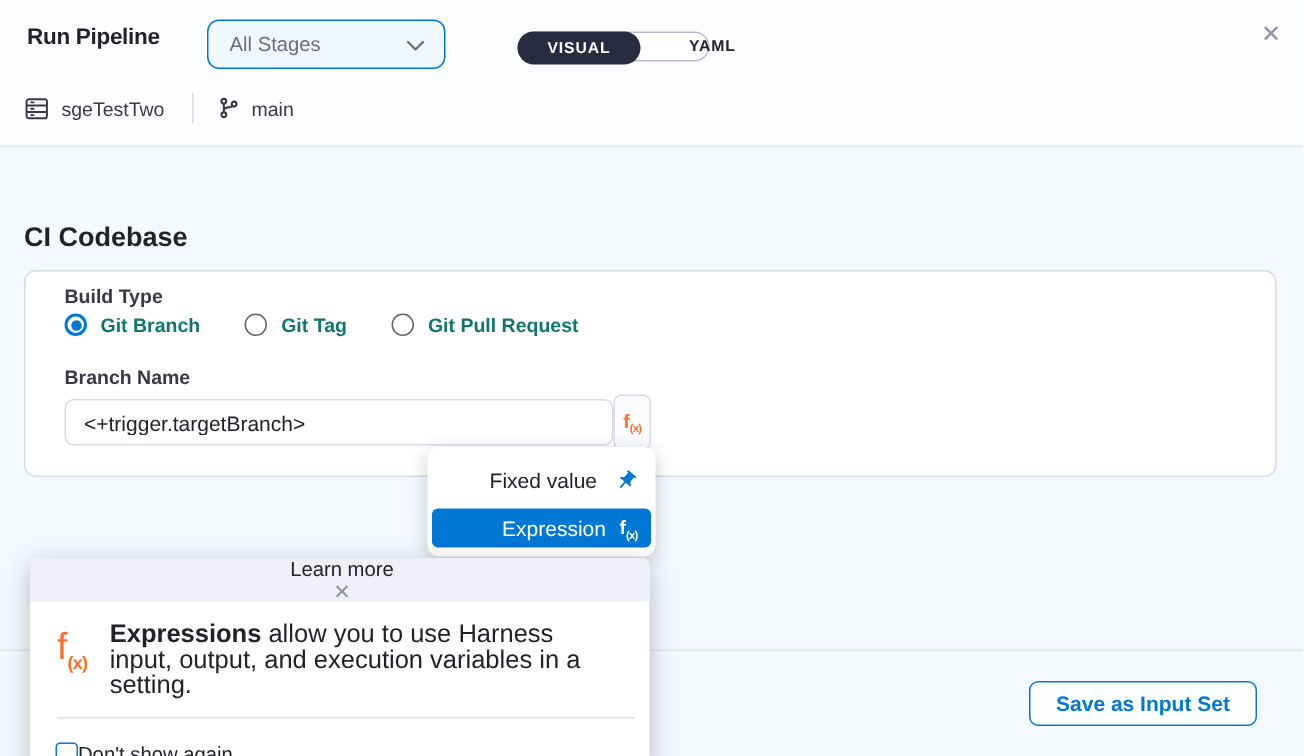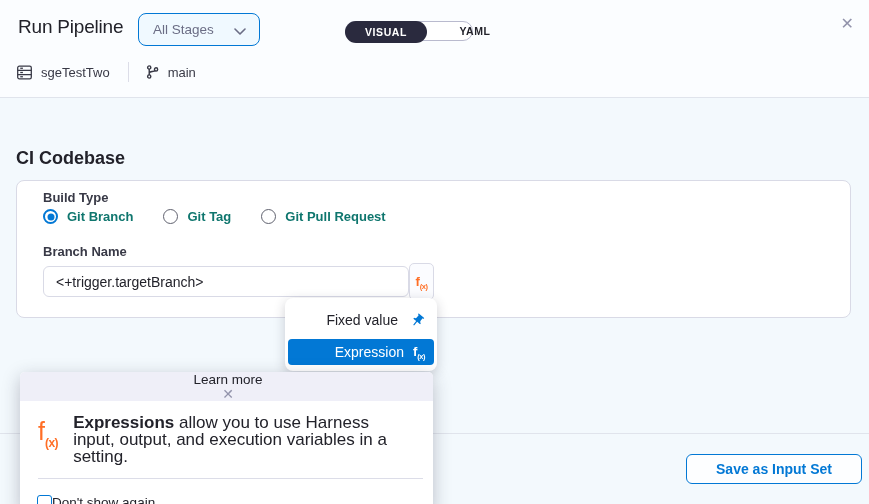--- a/index.html
+++ b/index.html
@@ -2,22 +2,22 @@
 <html><head>
 <meta charset="utf-8">
 <style>
   * { margin:0; padding:0; box-sizing:border-box; }
   html,body { width:869px; height:504px; }
   body { font-family:"Liberation Sans","DejaVu Sans",sans-serif; }
   .app { position:relative; width:869px; height:504px; background:#f3f9fd; overflow:hidden; }
 
   
   .header { position:absolute; left:0; top:0; width:869px; height:98px; background:#fbfdff; border-bottom:1px solid #e0e4ec; }
-  .page-title { position:absolute; left:18px; top:16px; font-size:19px; font-weight:400; color:#22222a; letter-spacing:-0.2px; }
-  .stage-select { position:absolute; left:138px; top:13px; width:122px; height:33px; background:#f0f9ff; border:1px solid #0278d5; border-radius:8px; display:flex; align-items:center; justify-content:space-between; padding:0 13px 0 14px; cursor:pointer; }
+  .page-title { position:absolute; left:18px; top:16px; font-size:15px; font-weight:700; color:#22222a; letter-spacing:-0.2px; }
+  .stage-select { position:absolute; left:138px; top:13px; width:159px; height:33px; background:#f0f9ff; border:1px solid #0278d5; border-radius:8px; display:flex; align-items:center; justify-content:space-between; padding:0 13px 0 14px; cursor:pointer; }
   .stage-select .val { font-size:13.5px; color:#6b6d85; }
   .view-toggle { position:absolute; left:345px; top:21px; width:128px; height:20px; background:#ffffff; border:1px solid #b9bace; border-radius:11px; cursor:pointer; }
   .visual-pill { position:absolute; left:-1px; top:-1px; width:82px; height:22px; background:#2a2a3e; border-radius:11px; color:#fff; font-size:10.5px; font-weight:700; letter-spacing:0.6px; display:flex; align-items:center; justify-content:center; }
   .yaml-seg { position:absolute; left:81px; right:0; top:0; bottom:0; display:flex; align-items:center; justify-content:center; font-size:10.5px; font-weight:700; letter-spacing:0.6px; color:#22222a;margin-left:48px; }
   .modal-close { position:absolute; right:15px; top:16px; font-size:16px; color:#9293ab; cursor:pointer; line-height:1; }
 
   .context-row { position:absolute; left:16px; top:61px; height:22px; display:flex; align-items:center; font-size:13px; color:#383946; }
   .context-row .ico { display:flex; align-items:center; margin-right:8px; }
   .vdiv { width:1px; height:20px; background:#dcdde8; margin:0 16px 0 18px; }
 
@@ -58,21 +58,21 @@
   .popup-body .fx.large { margin-top:5px; }
   .popup-text { font-size:17px; line-height:17px; color:#22222a; width:334px; }
   .popup-text b { font-weight:700; }
   .popup-divider { height:1px; background:#dcdde8; margin:13px 10px 0 18px; }
   .dont-show-row { display:flex; align-items:center; margin:16px 0 0 17px; }
   .checkbox { width:15px; height:15px; background:#fff; border:1.5px solid #0278d5; border-radius:3px; cursor:pointer; }
   .dont-show-label { font-size:13.5px; color:#22222a; }
 
   
   .footer-divider { position:absolute; left:0; top:433px; width:869px; height:1px; background:#e0e4ec; }
-  .save-button { position:absolute; left:686px; top:454px; width:176px; height:30px; background:#fdfeff; border:1px solid #0278d5; border-radius:6px; color:#0278d5; font-size:14px; font-weight:700; display:flex; align-items:center; justify-content:center; cursor:pointer; }
+  .save-button { position:absolute; left:686px; top:454px; width:152px; height:30px; background:#fdfeff; border:1px solid #0278d5; border-radius:6px; color:#0278d5; font-size:14px; font-weight:700; display:flex; align-items:center; justify-content:center; cursor:pointer; }
 </style>
 </head>
 <body>
 
 <div class="app">
 
   <div class="header">
     <div class="page-title">Run Pipeline</div>
 
     <div class="stage-select">

